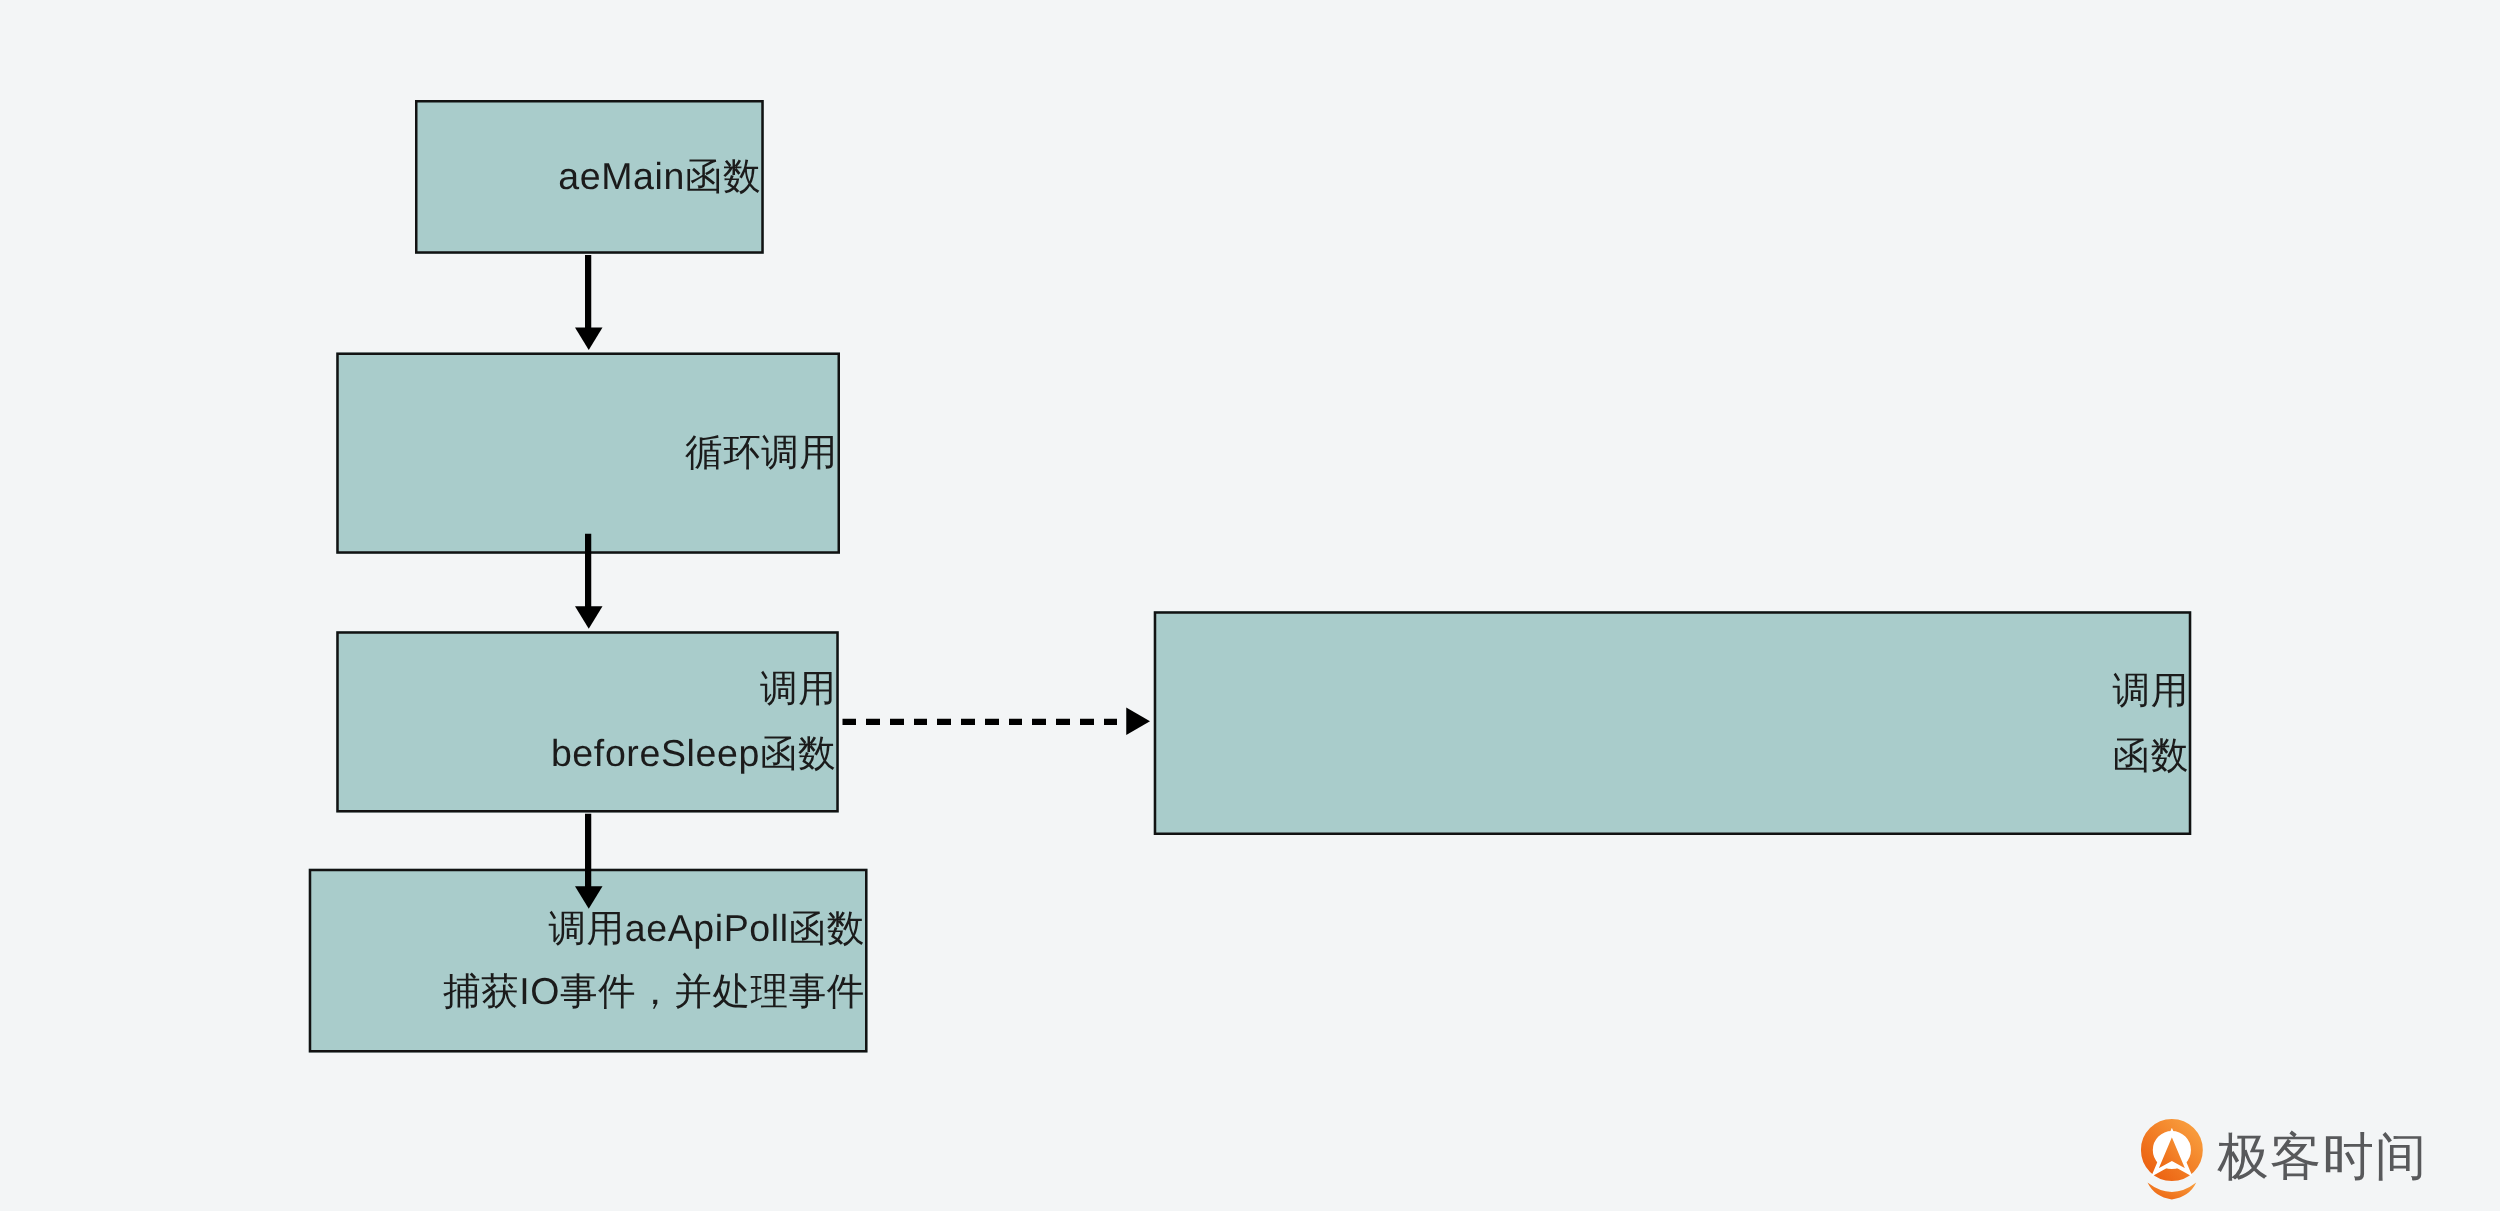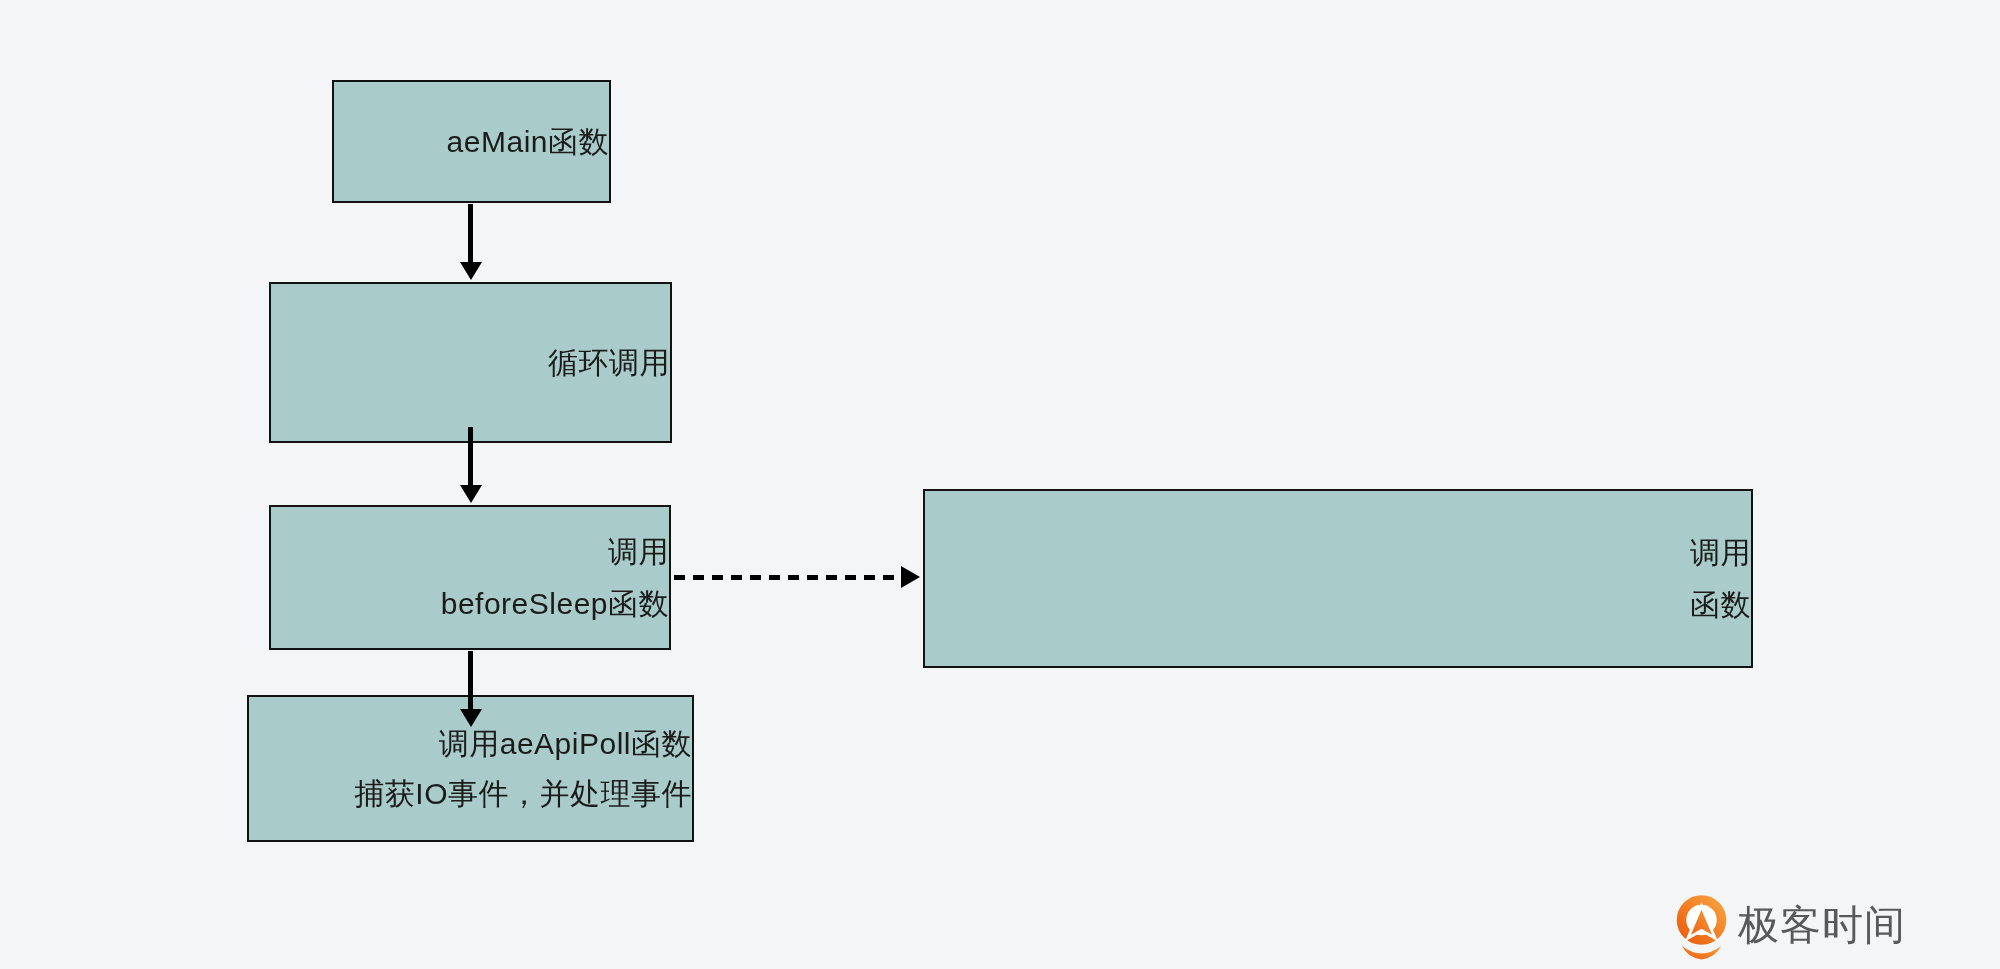--- a/index.html
+++ b/index.html
@@ -68,21 +68,21 @@
     left: 901px; top: 566px;
     width: 0; height: 0;
     border-top: 11.5px solid transparent;
     border-bottom: 11.5px solid transparent;
     border-left: 19px solid #000;
   }
 
   
   .logo {
     position: absolute;
-    left: 1674px; top: 895px;
+    left: 1710px; top: 895px;
     display: flex;
     align-items: center;
     gap: 9px;
   }
   .logo-text {
     color: #58595b;
     font-size: 41px;
     font-weight: 500;
     letter-spacing: 1px;
     line-height: 1;

